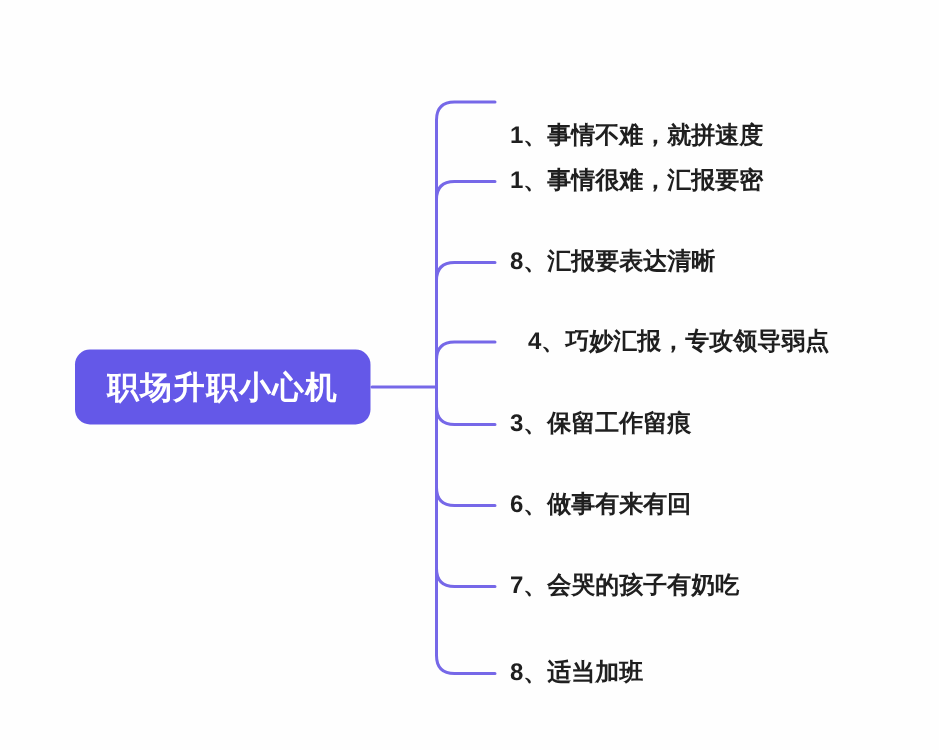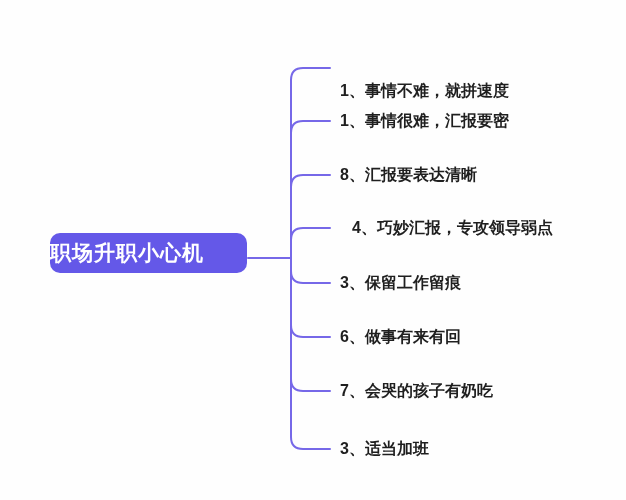--- a/index.html
+++ b/index.html
@@ -25,26 +25,26 @@
     fill: none;
     stroke: var(--line, #7668e8);
     stroke-width: 2;
     stroke-linecap: round;
   }
   .root-node {
     position: absolute;
     left: 50px;
     top: 233px;
     width: 197px;
-    height: 40px;
+    height: 50px;
     background: var(--node-fill, #6458e8);
     border-radius: 10px;
     display: flex;
     align-items: center;
-    justify-content: flex-start;
+    justify-content: center;
     cursor: pointer;
     box-sizing: border-box;
   }
   .root-node span {
     color: var(--node-text, #ffffff);
     font-size: 21px;
     font-weight: bold;
     letter-spacing: 1px;
     white-space: nowrap;
   }
@@ -78,15 +78,15 @@
     <span>职场升职小心机</span>
   </div>
   <div id="branches">
       <div class="branch" style="top: 68px; margin-top: 23px;">1、事情不难，就拼速度</div>
       <div class="branch" style="top: 121px;">1、事情很难，汇报要密</div>
       <div class="branch" style="top: 175px;">8、汇报要表达清晰</div>
       <div class="branch" style="top: 228px; margin-left: 12px;">4、巧妙汇报，专攻领导弱点</div>
       <div class="branch" style="top: 283px;">3、保留工作留痕</div>
       <div class="branch" style="top: 337px;">6、做事有来有回</div>
       <div class="branch" style="top: 391px; text-align: center;">7、会哭的孩子有奶吃</div>
-      <div class="branch" style="top: 449px;">3、适当加班</div>
+      <div class="branch" style="top: 449px;">8、适当加班</div>
     </div>
 </div>
 
 </body></html>

